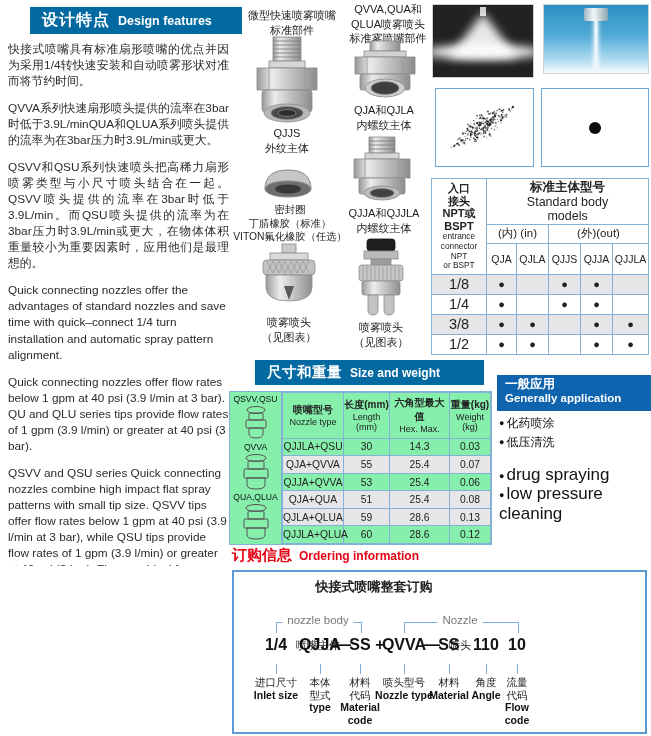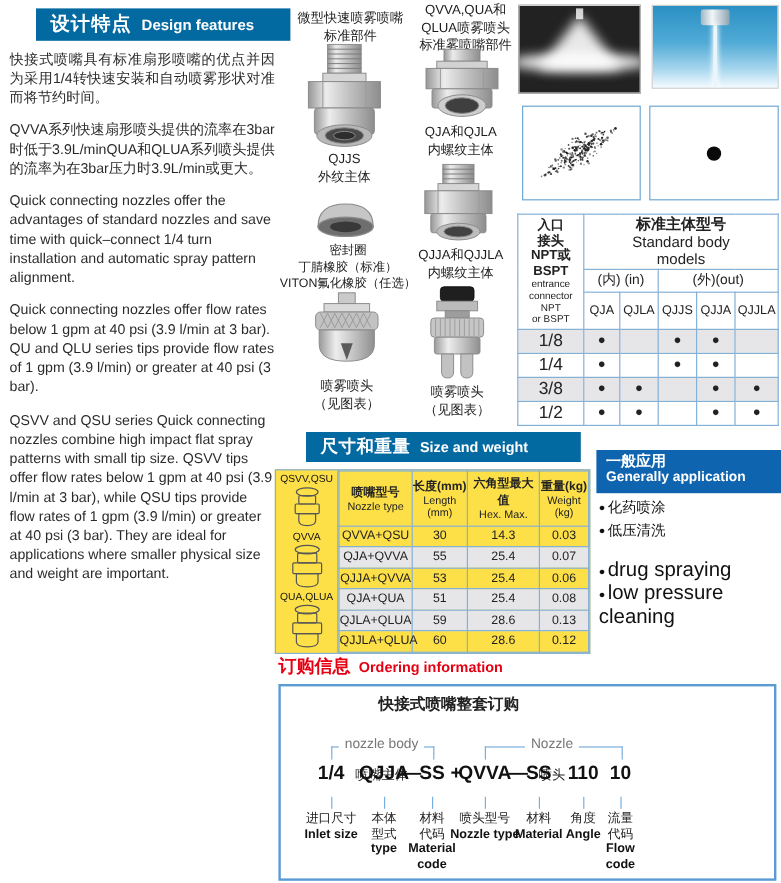--- a/index.html
+++ b/index.html
@@ -48,21 +48,21 @@
   #body-table .inout{font-size:11.5px;height:18px;}
   #body-table .model{font-size:10.5px;height:30px;}
   #body-table .size{font-size:14.5px;font-weight:normal;height:19px;}
   #body-table .dotc{font-size:11px;}
   #body-table tr.shade td{background:#e6e6e8;}
 
   
   #size-hdr{left:235px;top:360px;width:205px;height:25px;align-items:center;}
   #size-hdr .zh{font-size:14.5px;font-weight:bold;letter-spacing:.5px;}
   #size-hdr .en{font-size:12px;font-weight:bold;}
-  #size-box{left:229px;top:391px;width:261px;height:152px;border:1px solid #85b1d6;display:flex;position:absolute;background:#fde047;}
+  #size-box{left:229px;top:391px;width:261px;height:152px;border:1px solid #85b1d6;display:flex;position:absolute;background:#86efac;}
   #size-side{width:52px;border-right:1px solid #85b1d6;display:flex;flex-direction:column;align-items:center;padding-top:2px;}
   #size-side .slabel{font-size:8.6px;color:#111;}
   #size-side svg{margin:1px 0;}
   #size-table{border-collapse:collapse;table-layout:fixed;width:208px;}
   #size-table td,#size-table th{border:1px solid #85b1d6;text-align:center;padding:0;font-weight:normal;}
   #size-table th .zh{display:block;font-size:10px;font-weight:bold;}
   #size-table th .en{display:block;font-size:9px;}
   #size-table td{font-size:10.3px;height:14px;}
   #size-table tr.shade td{background:#e6e6e8;}
   #size-table tr.hd th{height:29px;}
@@ -95,20 +95,21 @@
 
 <div id="page">
 
   <div class="abs hdr-bar" id="design-hdr">
     <span class="zh">设计特点</span>
     <span class="en">Design features</span>
   </div>
   <div class="abs" id="design-text">
     <p class="zh">快接式喷嘴具有标准扇形喷嘴的优点并因为采用1/4转快速安装和自动喷雾形状对准而将节约时间。</p>
     <p class="zh">QVVA系列快速扇形喷头提供的流率在3bar时低于3.9L/minQUA和QLUA系列喷头提供的流率为在3bar压力时3.9L/min或更大。</p>
+    <p class="zh">QSVV和QSU系列快速喷头把高稀力扇形喷雾类型与小尺寸喷头结合在一起。QSVV喷头提供的流率在3bar时低于3.9L/min。而QSU喷头提供的流率为在3bar压力时3.9L/min或更大，在物体体积重量较小为重要因素时，应用他们是最理想的。</p>
     <p class="en">Quick connecting nozzles offer the advantages of standard nozzles and save time with quick–connect 1/4 turn installation and automatic spray pattern alignment.</p>
     <p class="en">Quick connecting nozzles offer flow rates below 1 gpm at 40 psi (3.9 l/min at 3 bar). QU and QLU series tips provide flow rates of 1 gpm (3.9 l/min) or greater at 40 psi (3 bar).</p>
     <p class="en">QSVV and QSU series Quick connecting nozzles combine high impact flat spray patterns with small tip size. QSVV tips offer flow rates below 1 gpm at 40 psi (3.9 l/min at 3 bar), while QSU tips provide flow rates of 1 gpm (3.9 l/min) or greater at 40 psi (3 bar). They are ideal for applications where smaller physical size and weight are important.</p>
   </div>
 
   <div class="abs dlabel" style="left:234px;top:8px;width:116px;">微型快速喷雾喷嘴
 标准部件</div>
   <div class="abs dlabel" style="left:342px;top:2px;width:92px;">QVVA,QUA和
 QLUA喷雾喷头
 标准雾喷嘴部件</div>
@@ -645,21 +646,21 @@
         <th>
               <span class="zh">六角型最大值</span>
               <span class="en">Hex. Max.</span>
             </th>
         <th>
               <span class="zh">重量(kg)</span>
               <span class="en">Weight (kg)</span>
             </th>
       </tr>
       <tr>
-            <td>QVVA+QSU</td>
+            <td>QJJLA+QSU</td>
             <td>30</td>
             <td>14.3</td>
             <td>0.03</td>
           </tr>
       <tr class="shade">
             <td>QJA+QVVA</td>
             <td>55</td>
             <td>25.4</td>
             <td>0.07</td>
           </tr>

